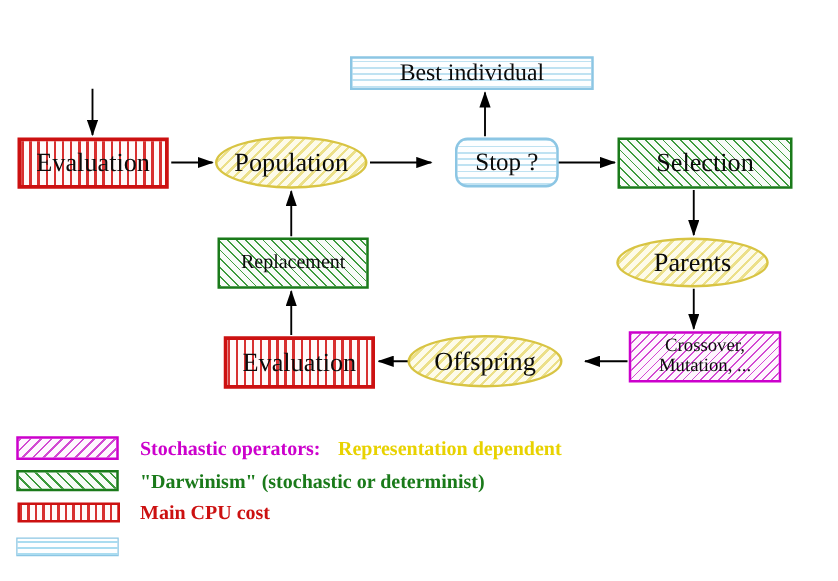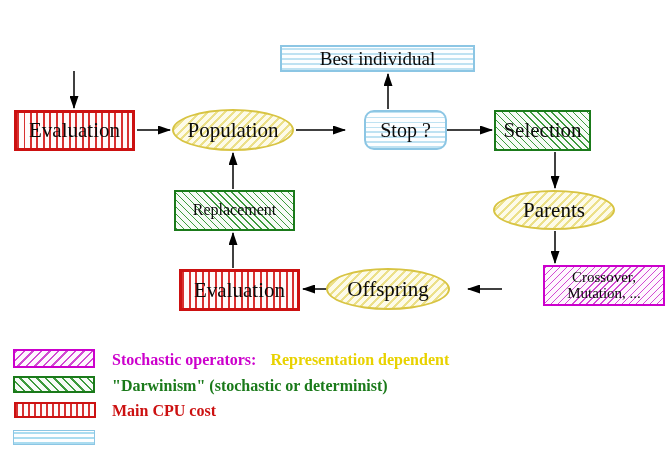--- a/index.html
+++ b/index.html
@@ -31,21 +31,21 @@
   .hatch-yellow{
     border:2px solid #d8c443;background-color:#fdfbe9;
     background-image:repeating-linear-gradient(135deg,#ece089 0,#ece089 2px,transparent 2px,transparent 6px);
   }
   .ellipse{border-radius:50%;}
   .rounded{border-radius:10px;}
   .fs-main{font-size:21px;}
   .fs-stop{font-size:20px;}
   .fs-best{font-size:19px;}
   .fs-repl{font-size:16px;}
-  .fs-cross{font-size:15px;margin-left:40px;}
+  .fs-cross{font-size:15px;}
   .gen-ellipse{
     position:absolute;display:flex;align-items:center;justify-content:center;
     box-sizing:border-box;border:4px dashed #ee8888;border-radius:50%;
     color:#ee8888;font-size:21px;background:transparent;
   }
   .legend-swatch{position:absolute;box-sizing:border-box;}
   .sw-magenta{
     border:2px solid #cc00cc;background-color:#fef7fe;
     background-image:repeating-linear-gradient(135deg,#d24ad2 0,#d24ad2 1.5px,transparent 1.5px,transparent 6px);
   }
@@ -101,21 +101,21 @@
   </div>
 
   <div class="node hatch-cyan fs-best" style="left:280px;top:45px;width:195px;height:27px;">
     <span>Best individual</span>
   </div>
 
   <div class="node hatch-cyan rounded fs-stop" style="left:364px;top:110px;width:83px;height:40px;">
     <span>Stop ?</span>
   </div>
 
-  <div class="node hatch-green fs-main" style="left:494px;top:110px;width:97px;height:41px;">
+  <div class="node hatch-green fs-main" style="left:494px;top:110px;width:140px;height:41px;">
     <span>Selection</span>
   </div>
 
   <div class="node hatch-yellow ellipse fs-main" style="left:493px;top:190px;width:122px;height:40px;">
     <span>Parents</span>
   </div>
 
 
   <div class="node hatch-green fs-repl" style="left:174px;top:190px;width:121px;height:41px;">
     <span>Replacement</span>

